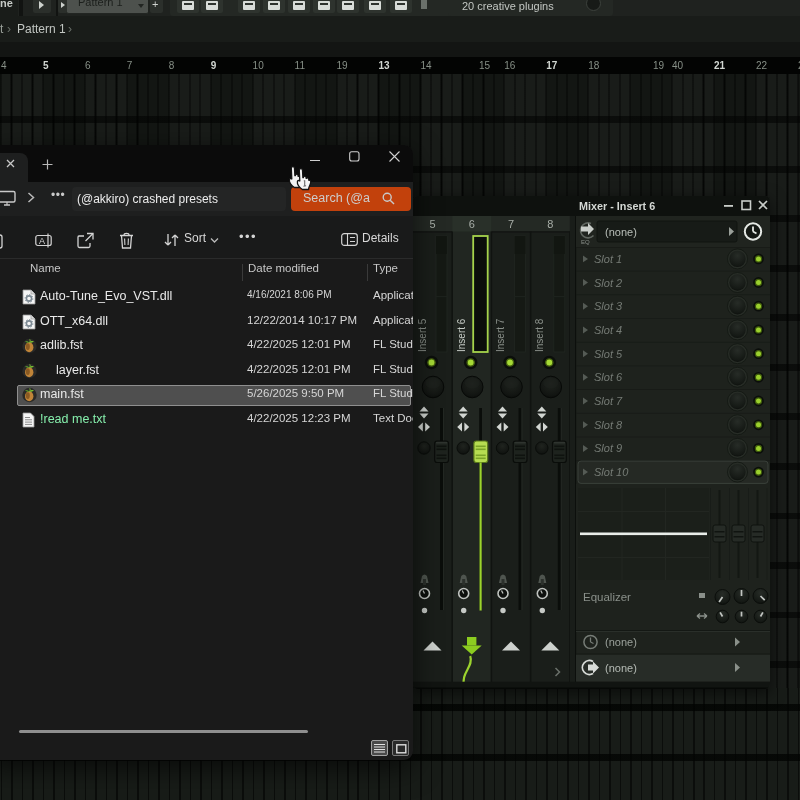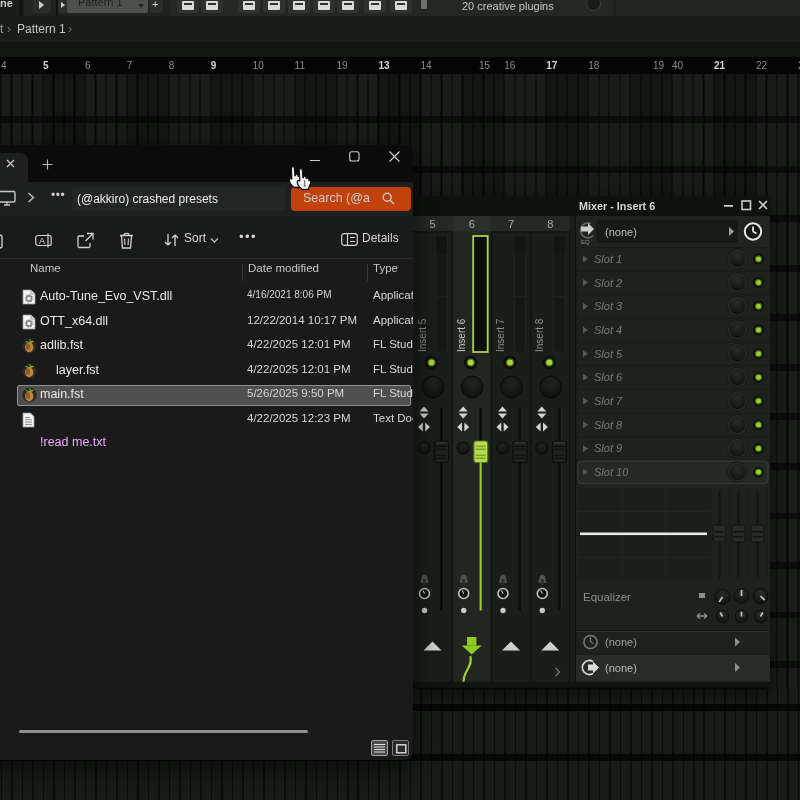--- a/index.html
+++ b/index.html
@@ -530,21 +530,21 @@
     </div>
     <div class="abs" style="left:52px;top:242px;color:#e9e9e9;font-size:12.5px;white-space:nowrap;">main.fst</div>
     <div class="abs" style="left:259px;top:242px;color:#d6d6d6;font-size:11.5px;white-space:nowrap;">5/26/2025 9:50 PM</div>
     <div class="abs" style="left:385px;top:242px;width:42px;overflow:hidden;color:#d6d6d6;font-size:11.5px;white-space:nowrap;">FL Studio </div>
     <div class="abs" style="left:34px;top:267px;width:15px;height:16px;">
       <svg width="13" height="16" style="position:absolute;left:0;top:0;">
         <path d="M1 1 L8.5 1 L12 4.5 L12 15 L1 15 Z" fill="#f5f5f5" stroke="#9a9a9a" stroke-width="0.8"></path>
         <path d="M3 5.5 L8 5.5 M3 7.8 L10 7.8 M3 10.1 L10 10.1 M3 12.4 L10 12.4" stroke="#8a8a8a" stroke-width="1"></path>
       </svg>
     </div>
-    <div class="abs" style="left:52px;top:267px;color:#f0abfc;font-size:12.5px;white-space:nowrap;margin-top:23px;">!read me.txt</div>
+    <div class="abs" style="left:52px;top:267px;color:#86efac;font-size:12.5px;white-space:nowrap;">!read me.txt</div>
     <div class="abs" style="left:259px;top:267px;color:#d6d6d6;font-size:11.5px;white-space:nowrap;">4/22/2025 12:23 PM</div>
     <div class="abs" style="left:385px;top:267px;width:42px;overflow:hidden;color:#d6d6d6;font-size:11.5px;white-space:nowrap;">Text Docum</div>
     <div class="abs" style="left:31px;top:585px;width:289px;height:3px;background:#8f8f8f;border-radius:2px;"></div>
     <div class="abs" style="left:383px;top:595px;width:17px;height:16px;background:#4a4a4a;border:1px solid #a2a2a2;border-radius:2px;box-sizing:border-box;">
       <svg width="11" height="10" style="position:absolute;left:2px;top:2px;">
         <path d="M0 1.5 L11 1.5 M0 4 L11 4 M0 6.5 L11 6.5 M0 9 L11 9" stroke="#e2e2e2" stroke-width="1.2"></path>
       </svg>
     </div>
     <div class="abs" style="left:404px;top:595px;width:17px;height:16px;background:#2a2a2a;border:1px solid #7a7a7a;border-radius:2px;box-sizing:border-box;">
       <svg width="11" height="10" style="position:absolute;left:2.5px;top:2.5px;">

